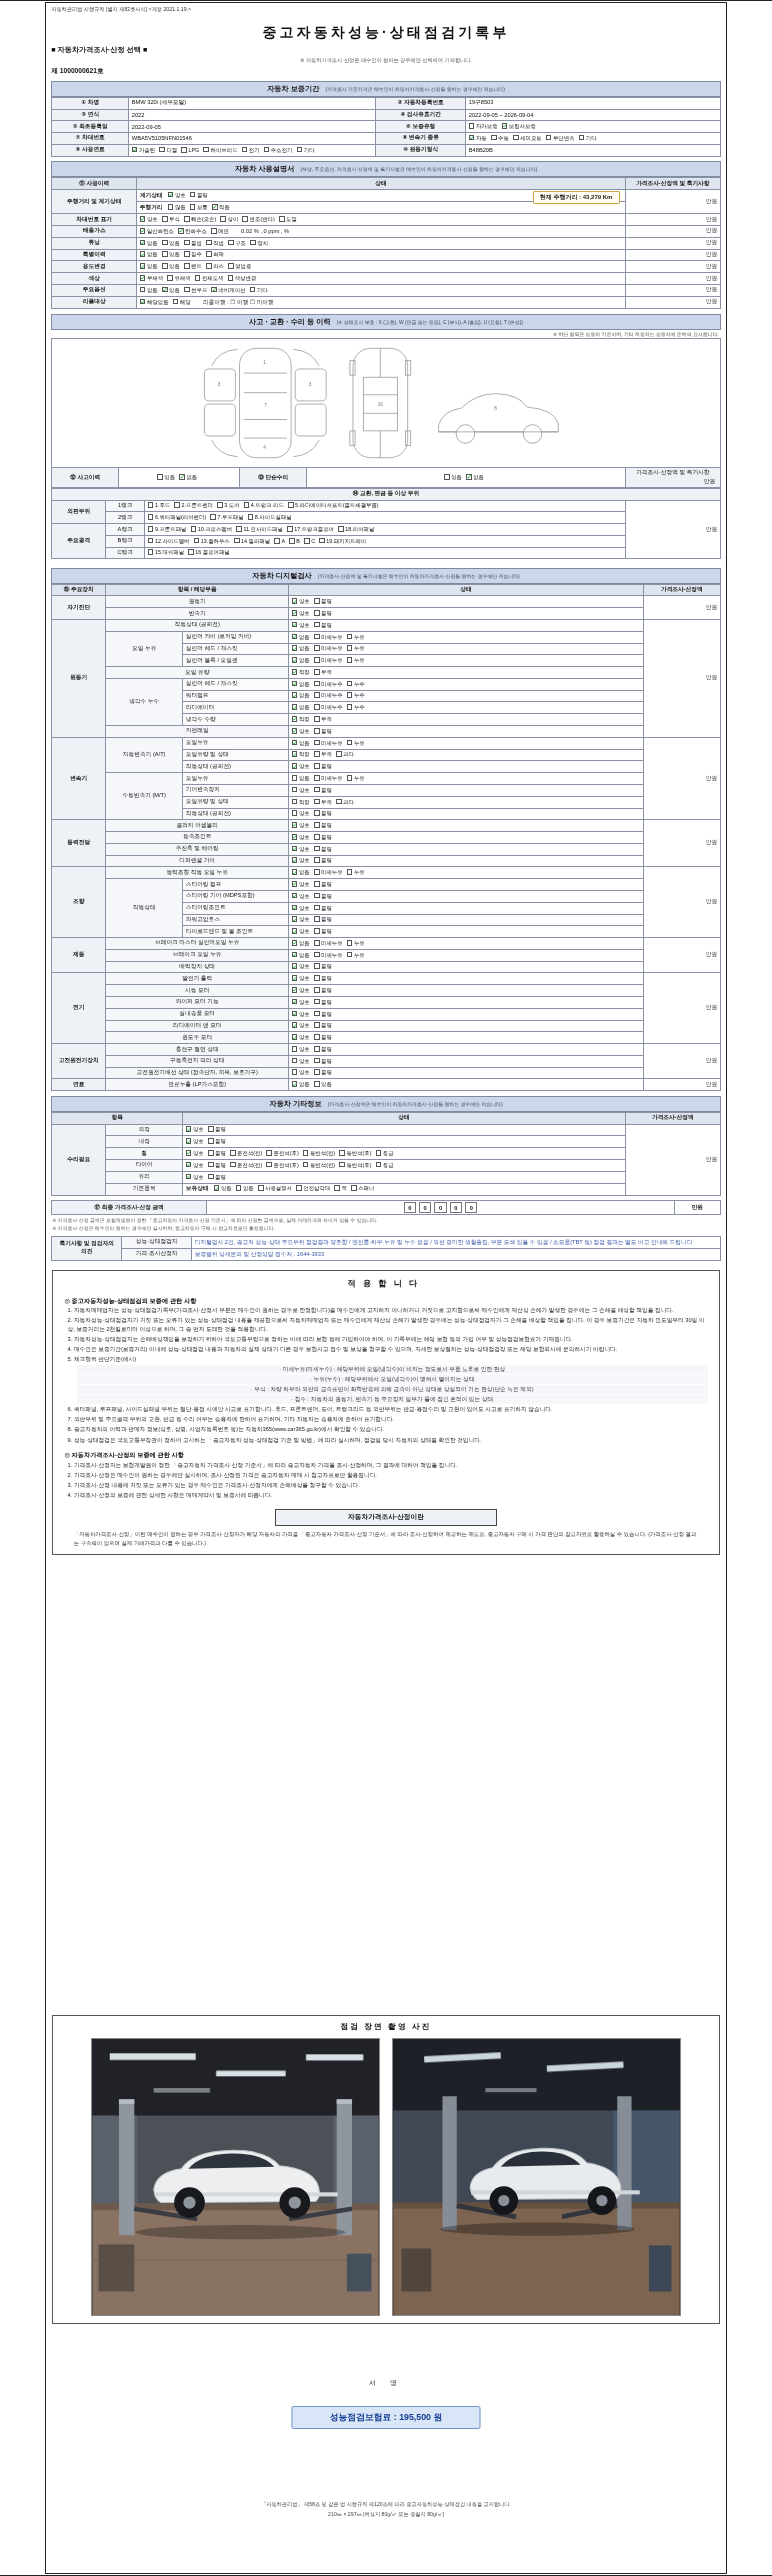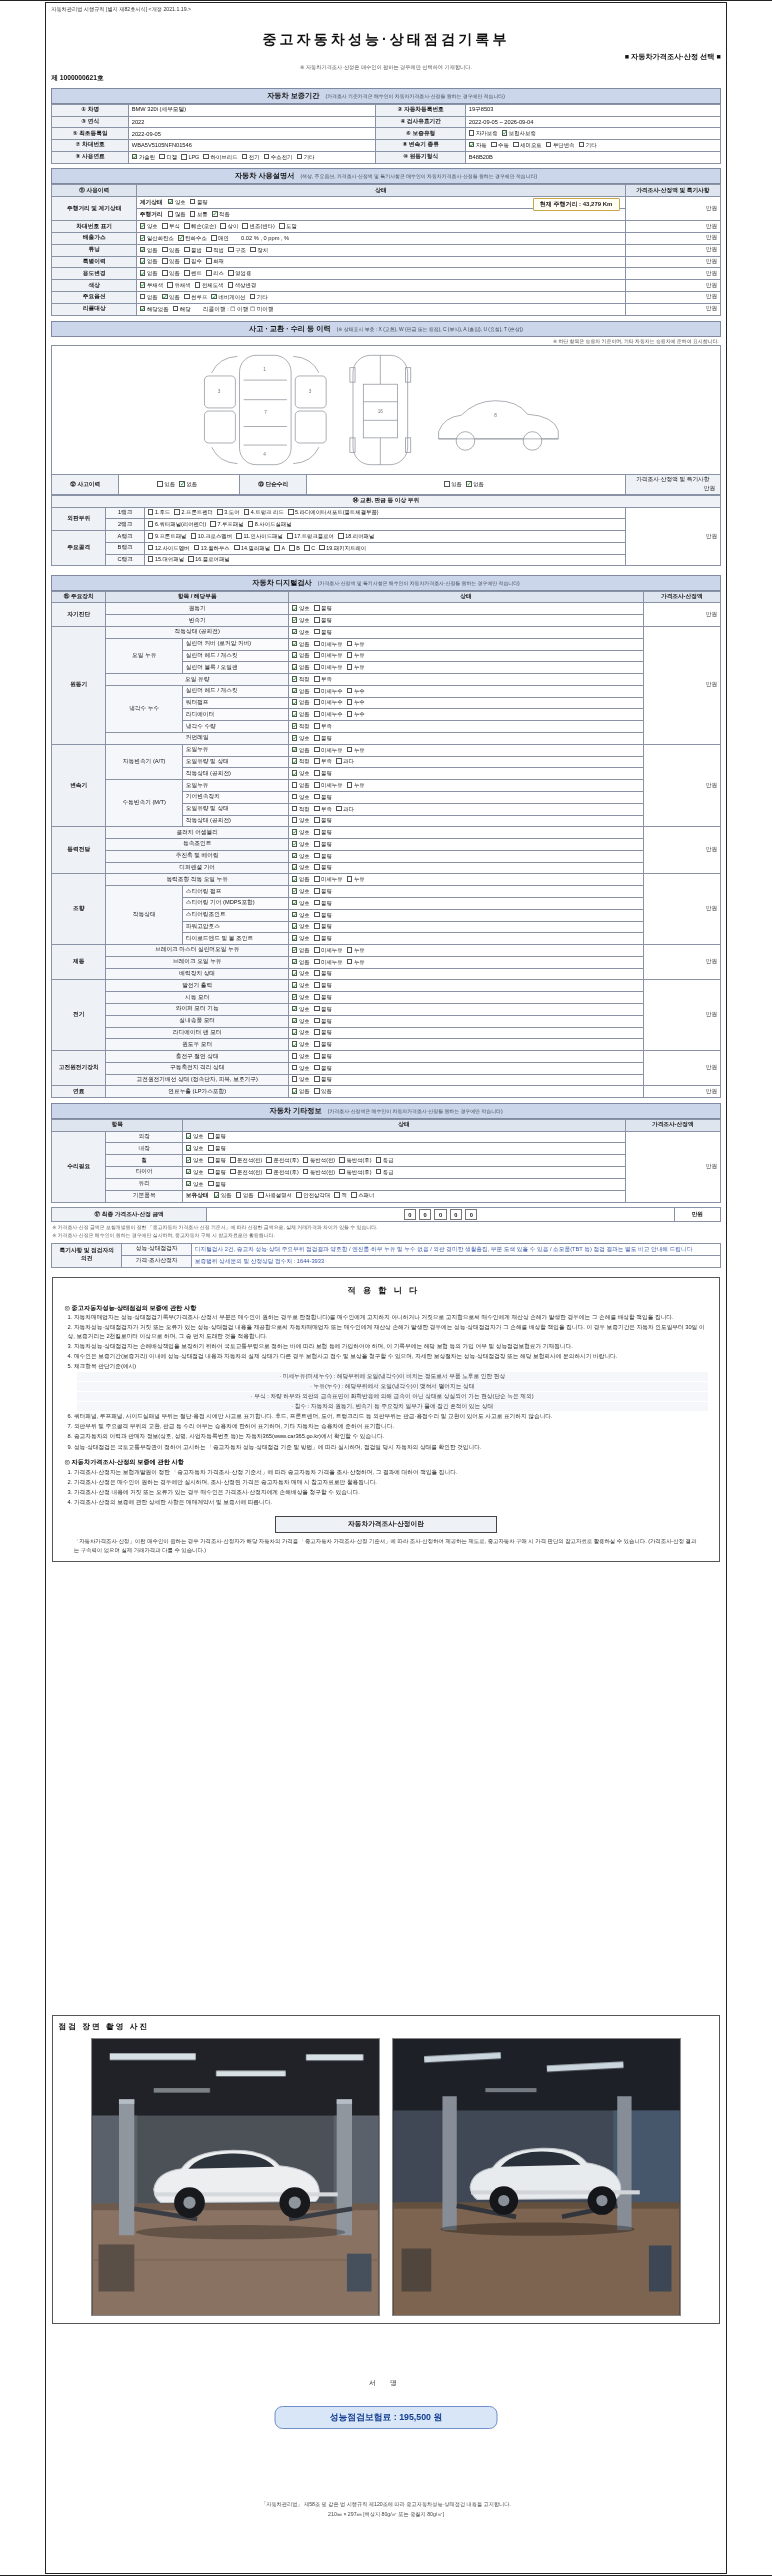--- a/index.html
+++ b/index.html
@@ -1,22 +1,22 @@
 <!DOCTYPE html>
 <html style="font-size:8.2px"><head>
 <meta charset="utf-8">
 <style>
   *{box-sizing:border-box;margin:0;padding:0}
   html,body{width:773px;background:#fff}
   body{font-family:"Liberation Sans","DejaVu Sans",sans-serif;color:#111;position:relative;height:2576px;overflow:hidden}
   .page{width:773px;height:2576px;position:relative;background:#fff;border-top:1px solid #222;border-bottom:1px solid #222}
   .doc{position:absolute;left:45px;top:1px;width:682px;height:2572px;border:1px solid #222;background:#fff;padding:1.5px 5.2px;overflow:hidden}
   .top-note{font-size:5.2px;color:#333;margin:1px 0 1.5px}
-  h1.title{text-align:center;font-size:14px;letter-spacing:3.1px;margin-top:18px;font-weight:bold}
-  .select-line{text-align:right;margin-top:3.6px;font-size:7.2px;font-weight:bold}
+  h1.title{text-align:center;font-size:14px;letter-spacing:3.1px;margin-top:11px;font-weight:bold}
+  .select-line{text-align:left;margin-top:3.6px;font-size:7.2px;font-weight:bold}
   .select-note{text-align:center;font-size:5.2px;color:#555;margin-top:1.5px}
   .doc-no{font-size:6.7px;font-weight:bold;margin:3.6px 0 1px}
   .sec-bar{background:#ccd6ea;border:0.5px solid #7f8aa0;text-align:center;font-weight:bold;font-size:7.2px;padding:2.1px 0;margin-top:4.6px}
   .sec-bar small{font-weight:normal;font-size:4.9px;color:#3c4250;margin-left:4.1px}
   .acc-note{font-size:4.9px;color:#444;text-align:right;padding:1.5px 2.1px 0.5px}
   table.grid{width:100%;border-collapse:collapse;table-layout:fixed}
   table.grid td{border:0.5px solid #8a93a6;font-size:5.7px;padding:1.3px 2.6px;vertical-align:middle;word-break:keep-all}
   .hd{background:#dfe5ef;font-weight:bold;text-align:center}
   .lbl{background:#eef1f6;font-weight:bold;text-align:center}
   .grp{background:#eef1f6;font-weight:bold;text-align:center}
@@ -44,25 +44,25 @@
   .final-notes{font-size:4.9px;color:#555;line-height:1.55;margin:2.1px 1px 3.1px}
   .notice-box{border:0.5px solid #555;margin:9.3px 1px 0;padding:5.2px 8.2px 7.2px;background:#fff}
   .notice-title{text-align:center;font-size:8.2px;font-weight:bold;letter-spacing:7.2px;margin:2.1px 0 5.2px}
   .np{font-size:5.7px;line-height:1.5;margin:1.5px 3.1px;color:#222}
   .np.head{font-weight:bold;margin-top:6.2px;font-size:6.2px;color:#000}
   .np.num{margin-left:6.2px}
   .np.sub{margin-left:15.5px;color:#333}
   .mini-box{width:222px;margin:9.3px auto 4.1px;border:0.8px solid #444;background:#eef1f6;text-align:center;font-weight:bold;font-size:6.7px;padding:3.1px 0}
   .mini-box-text{font-size:5.4px;color:#333;line-height:1.55;margin:0 12.4px}
   .photos-box{position:absolute;top:2012px;left:6.2px;right:6.2px;border:0.5px solid #555;padding:6.2px 5.2px;background:#fff}
-  .photos-title{font-weight:bold;font-size:7.7px;letter-spacing:2.1px;margin-bottom:6.2px}
+  .photos-title{text-align:center;font-weight:bold;font-size:7.7px;letter-spacing:2.1px;margin-bottom:6.2px}
   .photos-row{display:flex;justify-content:center;gap:11.3px}
   .photo{width:289px;height:278px;border:0.5px solid #888;background:#222}
   .sign{position:absolute;top:2376px;left:0;right:0;text-align:center;font-size:6.7px;letter-spacing:6.2px;color:#222}
-  .fee{position:absolute;top:2403px;left:50%;transform:translateX(-50%);width:223px;border:0.8px solid #6f8fc9;background:#d9e6f8;color:#123d91;font-size:8.8px;font-weight:bold;text-align:center;padding:4.6px 0;border-radius:8px}
+  .fee{position:absolute;top:2403px;left:50%;transform:translateX(-50%);width:189px;border:0.8px solid #6f8fc9;background:#d9e6f8;color:#123d91;font-size:8.8px;font-weight:bold;text-align:center;padding:4.6px 0;border-radius:2px}
   .footer{position:absolute;bottom:54px;left:0;right:0;text-align:center;font-size:5.2px;color:#444;line-height:1.8}
 </style>
 </head>
 <body>
 
 <div class="page">
   <div class="doc">
 
     <div class="top-note">자동차관리법 시행규칙 [별지 제82호서식] &lt;개정 2021.1.19.&gt;</div>
 

